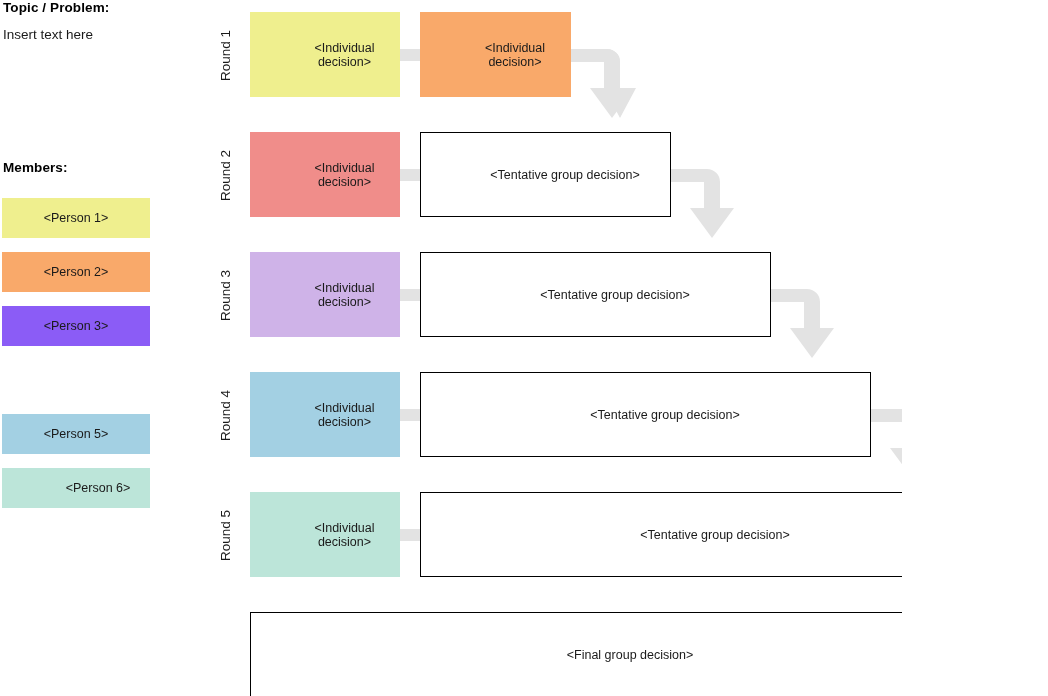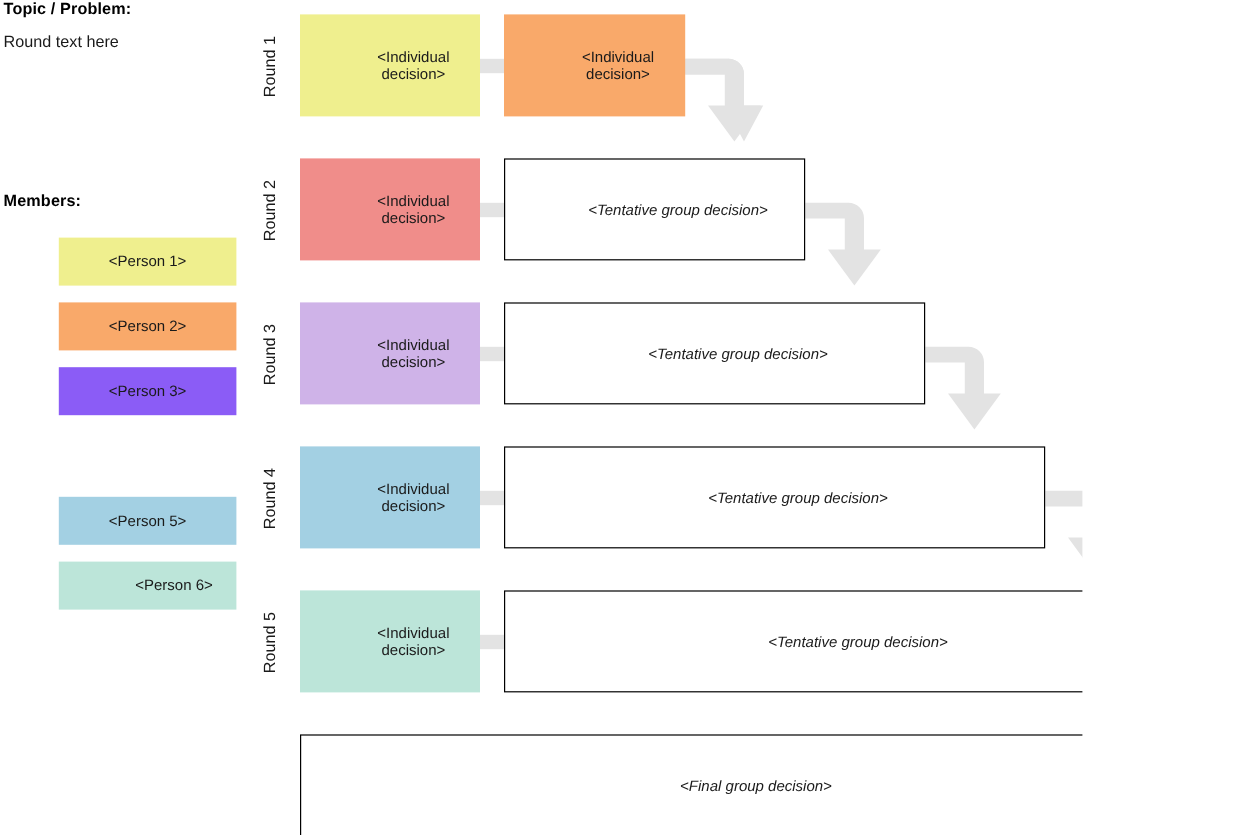--- a/index.html
+++ b/index.html
@@ -46,21 +46,20 @@
     position: absolute;
     left: 2px;
     width: 148px;
     height: 40px;
     display: flex;
     align-items: center;
     justify-content: center;
     font-size: 12.5px;
     color: #1a1a1a;
     box-sizing: border-box;
-    margin-left: 47px;
   }
 
   
   .round-label {
     position: absolute;
     left: 0;
     width: 110px;
     text-align: center;
     font-size: 13.5px;
     color: #1a1a1a;
@@ -81,21 +80,20 @@
     text-align: center;
     padding-left: 39px;
   }
   .flow-box.individual {
     border: none;
   }
   .flow-box.tentative,
   .flow-box.final {
     background: #ffffff;
     border: 1.6px solid #000000;
-    font-style: italic;
   }
 
   
   .stub {
     position: absolute;
     background: #e3e3e3;
     height: 12px;
   }
 
   
@@ -109,21 +107,21 @@
   }
   #arrow-layer path { fill: #e3e3e3; }
 </style>
 </head>
 <body>
 
 <div id="canvas">
 
   <div class="panel-heading" id="topic-heading">Topic / Problem:</div>
 
-  <div class="panel-text" id="topic-text">Round text here</div>
+  <div class="panel-text" id="topic-text">Insert text here</div>
 
   <div class="panel-heading" id="members-heading">Members:</div>
 
   <div class="legend-chip" style="top:198px; background:#efef8e;">
     <span>&lt;Person 1&gt;</span>
   </div>
   <div class="legend-chip" style="top:252px; background:#f9a96a;">
     <span>&lt;Person 2&gt;</span>
   </div>
   <div class="legend-chip" style="top:306px; background:#8b5cf6;">

